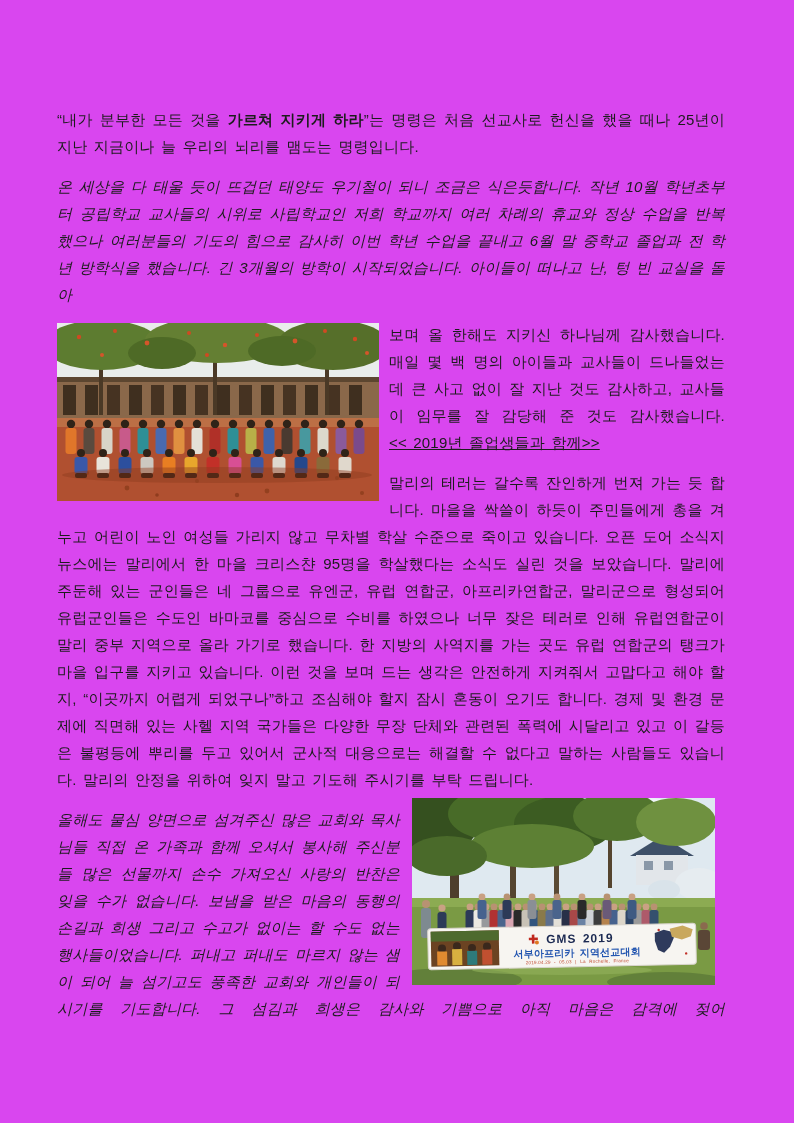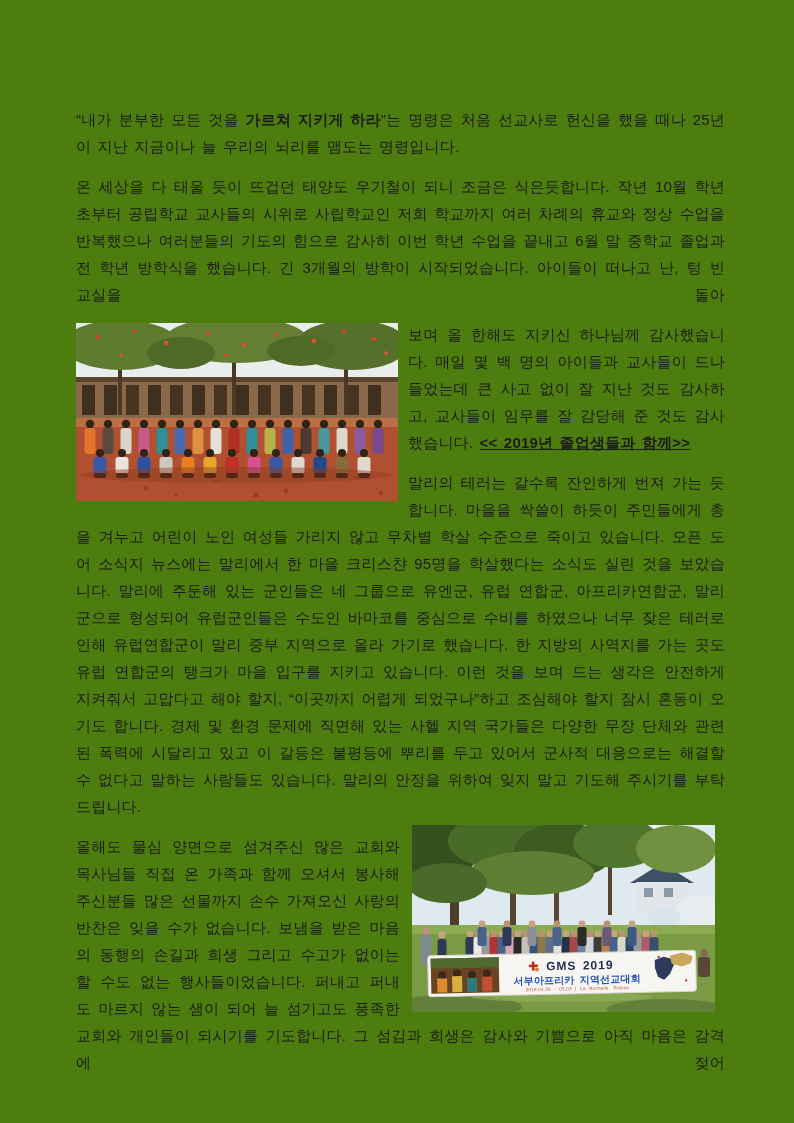--- a/index.html
+++ b/index.html
@@ -1,38 +1,38 @@
 <!DOCTYPE html>
 <html lang="ko"><head>
 <meta charset="utf-8">
 <style>
   * { margin:0; padding:0; box-sizing:border-box; }
   html,body { background:#ffffff; }
   .page {
     position:relative;
     width:794px; height:1123px;
     margin:0 auto;
-    background:#4d7c0f;
+    background:#d946ef;
     overflow:hidden;
     font-family:"Liberation Sans","DejaVu Sans",sans-serif;
     color:#1c1c1c;
     font-size:15px;
     line-height:27px;
     letter-spacing:0.2px;
     word-spacing:2px;
-    padding:106px 69px 0 76px;
+    padding:106px 69px 0 57px;
   }
   .page p {
     text-align:justify;
     word-break:break-all;
     margin:0 0 13px 0;
   }
-  .jl { text-align-last:justify; }
+  .jl { text-align-last:justify;font-style:italic; }
   b { font-weight:bold; }
-  .cap { font-weight:bold; text-decoration:underline; white-space:nowrap; }
+  .cap { font-weight:normal; text-decoration:underline; white-space:nowrap; }
   .sec::after { content:""; display:block; clear:both; }
   figure { display:block; }
   figure svg { display:block; width:100%; height:100%; }
   .photo1 {
     float:left;
     width:322px; height:178px;
     margin:2px 10px 5px 0;
     overflow:hidden;
   }
   .photo2 {

